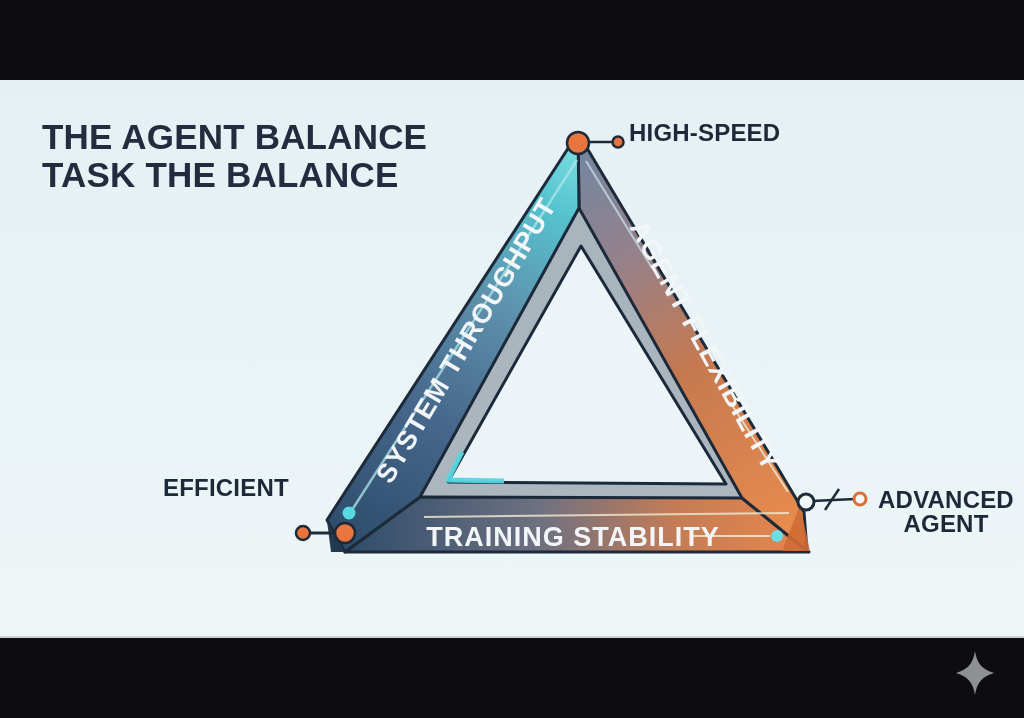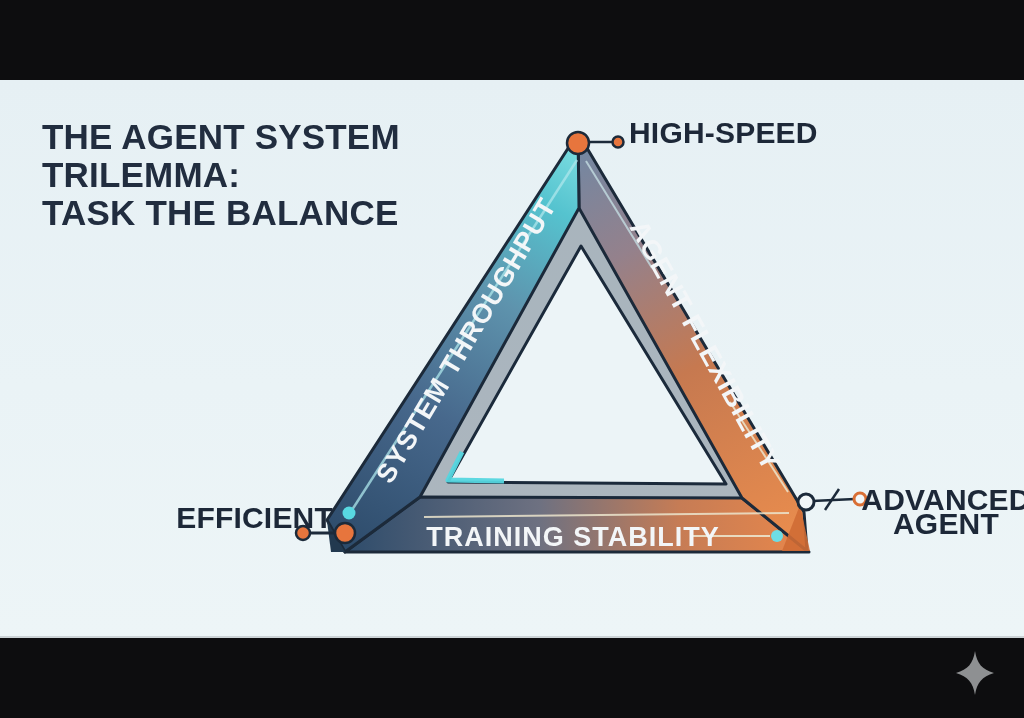--- a/index.html
+++ b/index.html
@@ -15,24 +15,24 @@
     background:linear-gradient(180deg,#e6f0f4 0%,#eaf3f6 55%,#edf5f7 100%);
   }
   .content svg{position:absolute;left:0;top:0;}
   .title{
     position:absolute;left:42px;top:38px;
     font-size:35px;line-height:38px;font-weight:bold;
     color:#212d3f;letter-spacing:.2px;
   }
   .corner-label{
     position:absolute;font-weight:bold;color:#1d2838;
-    font-size:30px;line-height:23.5px;letter-spacing:.2px;
+    font-size:24px;line-height:23.5px;letter-spacing:.2px;
   }
   .corner-label.hs{left:629px;top:41px;text-align:left;}
-  .corner-label.er{left:163px;top:426px;width:170px;text-align:right;line-height:24.5px;}
+  .corner-label.er{left:163px;top:396px;width:170px;text-align:left;line-height:24.5px;}
   .corner-label.at{left:836px;top:408px;width:180px;text-align:center;line-height:24px;margin-left:20px;}
   .band-label{
     font-family:"Liberation Sans",sans-serif;font-weight:bold;
     fill:#f3f6f8;letter-spacing:1px;
   }
   .sparkle{position:absolute;left:953px;top:11px;}
 </style>
 </head>
 <body>
 
@@ -101,22 +101,21 @@
       <line x1="825" y1="510" x2="839" y2="489" stroke="#1c2a3a" stroke-width="2.5"></line>
       <circle cx="806" cy="502" r="8" fill="#f2f7f9" stroke="#1c2a3a" stroke-width="3"></circle>
       <circle cx="860" cy="499" r="6" fill="#f2f7f9" stroke="#d96f35" stroke-width="3"></circle>
 
       <text class="band-label" font-size="27" text-anchor="middle" transform="translate(474,345) rotate(-59.3)">SYSTEM THROUGHPUT</text>
       <text class="band-label" font-size="27" text-anchor="middle" transform="translate(697,350) rotate(61)">AGENT FLEXIBILITY</text>
       <text class="band-label" font-size="27" text-anchor="middle" x="573" y="546">TRAINING STABILITY</text>
     </svg>
 
     <div class="title">
-      <div>THE AGENT SYSTEM</div>
-      <div>TRILEMMA:</div>
+      <div>THE AGENT BALANCE</div>
       <div>TASK THE BALANCE</div>
     </div>
 
     <div class="corner-label hs">
       <div>HIGH-SPEED</div>
     </div>
 
     <div class="corner-label er">
       <div>EFFICIENT</div>
     </div>

